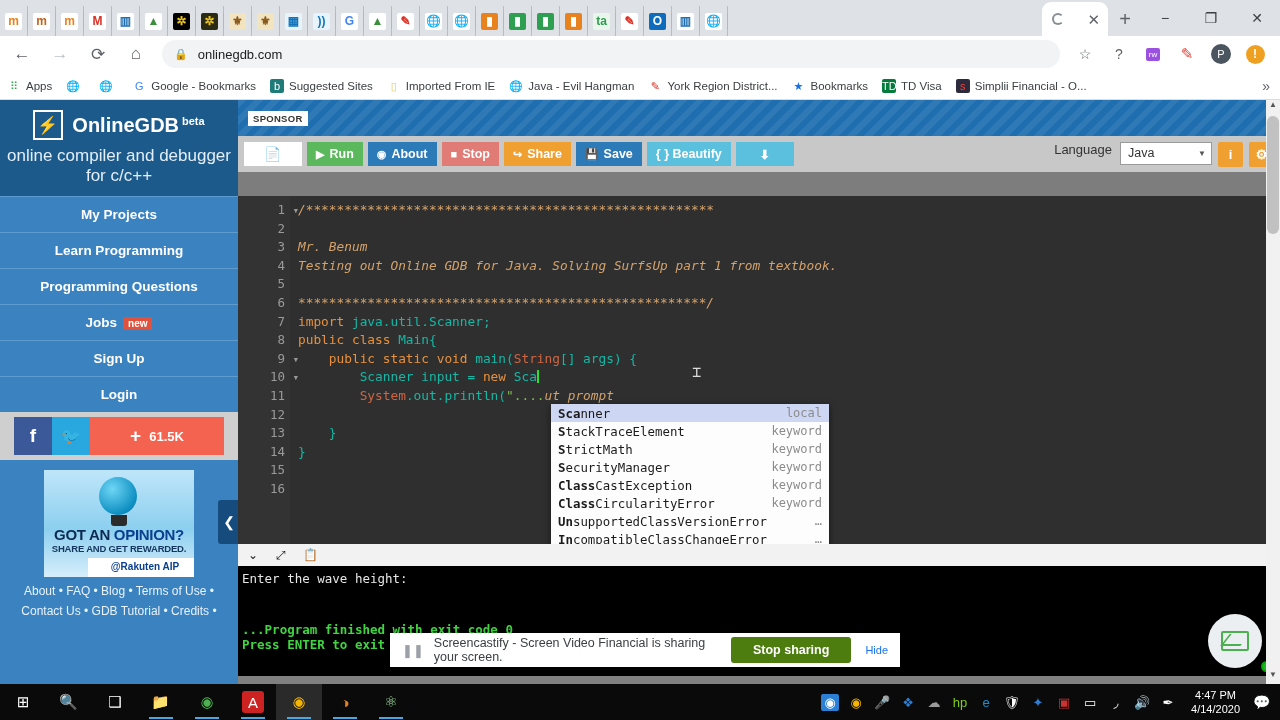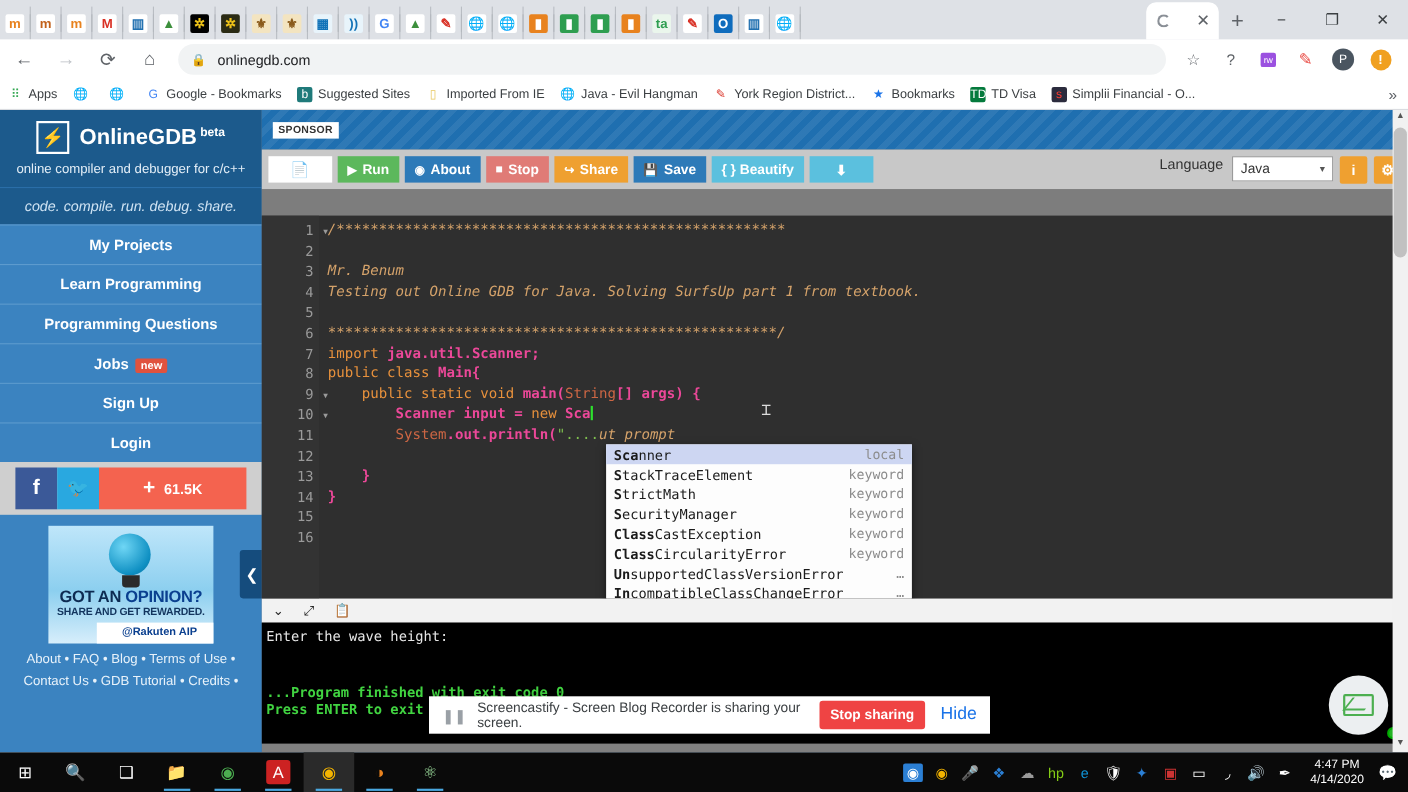--- a/index.html
+++ b/index.html
@@ -56,21 +56,21 @@
   .page { position:absolute; left:0; top:100px; width:1280px; height:584px; background:#2d6ca2; overflow:hidden; }
 
   
   .sidebar { position:absolute; left:0; top:0; width:238px; height:584px; background:#3b83c0; }
   .brandbox { background:#1c5a8c; padding:10px 0 10px; text-align:center; }
   .brandrow { display:flex; align-items:center; justify-content:center; }
   .boltbox { width:30px; height:30px; border:2px solid #fff; display:flex; align-items:center; justify-content:center; margin-right:9px; }
   .bolt { color:#fff; font-size:17px; line-height:1; }
   .brandname { color:#fff; font-size:20px; font-weight:bold; }
   .beta { color:#fff; font-size:11px; font-weight:bold; vertical-align:super; margin-left:3px; }
-  .tagline { color:#e3eef7; font-size:12px; margin-top:6px; }
+  .tagline { color:#e3eef7; font-size:17px; margin-top:6px; }
   .slogan { background:#1c5a8c; color:#cfe3f3; font-style:italic; font-size:13px; text-align:center; padding:9px 0; border-top:1px solid #2a6ea8; }
   .navitem { border-top:1px solid #5d9bce; color:#fff; font-size:13.5px; font-weight:bold; text-align:center; padding:10px 0; }
   .badge-new { background:#e0523e; color:#fff; font-size:10px; font-weight:bold; border-radius:2px; padding:1px 5px; margin-left:6px; }
   .socialbar { background:#cfcfcf; padding:5px 14px; display:flex; align-items:center; }
   .sq { width:38px; height:38px; display:flex; align-items:center; justify-content:center; color:#fff; font-size:19px; font-weight:bold; }
   .fb { background:#3b5998; }
   .tw { background:#29a8e0; }
   .gp { background:#f4634f; flex:1; font-size:13px; justify-content:center; }
   .gp .plus { font-size:19px; margin-right:8px; font-weight:bold; }
   .adwrap { padding:10px 0 0; text-align:center; }
@@ -116,21 +116,21 @@
 
   .editor { position:relative; height:348px; background:#2f2f2f; overflow:hidden; display:flex; }
   .gutter { width:52px; background:#333333; padding-top:6px; text-align:right; }
   .gline { height:18.6px; color:#9a9a9a; font-family:"DejaVu Sans Mono", monospace; font-size:12.5px; padding-right:5px; position:relative; }
   .fold { position:absolute; right:-8px; top:5px; font-size:7px; color:#9a9a9a; }
   .codearea { flex:1; padding-top:6px; position:relative; }
   .cline { height:18.6px; font-family:"DejaVu Sans Mono", monospace; font-size:12.8px; white-space:pre; color:#e0e0e0; padding-left:8px; }
   .cmt { color:#d4a26a; font-style:italic; }
   .kw { color:#e8913c; }
   .cls { color:#cc6644; }
-  .plain { color:#ec4899;font-weight:bold; }
+  .plain { color:#14b8a6; }
   .str { color:#7fbf4f; }
   .caret-bar { display:inline-block; width:2px; height:13px; background:#2ee02e; vertical-align:-2px; }
   .mousecursor { position:absolute; left:454px; top:167px; color:#dcdcdc; font-size:15px; font-family:"DejaVu Sans Mono", monospace; }
 
   
   .acbox { position:absolute; left:313px; top:208px; width:278px; background:#fdfdfd; box-shadow:0 2px 7px rgba(0,0,0,.55); z-index:40; }
   .acrow { display:flex; justify-content:space-between; align-items:center; padding:1.5px 7px; font-family:"DejaVu Sans Mono", monospace; font-size:12.4px; color:#1b1b1b; }
   .acrow.sel { background:#cdd6f2; }
   .acmeta { color:#8c8c8c; font-size:12px; }
   .acname b { font-weight:bold; }
@@ -145,22 +145,22 @@
   .con-scroll .arw { color:#9a9a9a; font-size:9px; text-align:center; }
   .mailfab { position:absolute; right:18px; bottom:8px; width:54px; height:54px; border-radius:50%; background:#eceff1; display:flex; align-items:center; justify-content:center; box-shadow:0 2px 6px rgba(0,0,0,.4); }
   .mailfab .env { width:28px; height:20px; border:2.5px solid #4caf50; border-radius:2px; position:relative; }
   .mailfab .env:after{ content:""; position:absolute; left:2px; top:1px; width:18px; height:10px; border-left:2.5px solid #4caf50; border-bottom:2.5px solid #4caf50; transform:skewX(-38deg) rotate(-0deg); }
   .greendot { position:absolute; right:8px; bottom:4px; width:11px; height:11px; border-radius:50%; background:#24b324; border:2px solid #0a0; }
 
   
   .sharebar { position:absolute; left:390px; top:633px; width:510px; height:34px; background:#fff; box-shadow:0 1px 6px rgba(0,0,0,.35); display:flex; align-items:center; padding:0 12px; }
   .pausegl { color:#9aa0a6; font-size:13px; margin-right:10px; }
   .sharetext { flex:1; font-size:12.5px; color:#3c4043; }
-  .stopbtn { background:#ef4444; color:#fff; font-size:12.5px; font-weight:bold; padding:6px 10px; border-radius:3px; margin-right:14px; }
-  .hidebtn { color:#1a73e8; font-size:16px; }
+  .stopbtn { background:#4d7c0f; color:#fff; font-size:12.5px; font-weight:bold; padding:6px 22px; border-radius:3px; margin-right:14px; }
+  .hidebtn { color:#1a73e8; font-size:11px; }
 
   
   .pagescroll { position:absolute; right:0; top:100px; width:14px; height:584px; background:#f1f1f1; }
   .pagescroll .thumb { position:absolute; left:1px; top:0; width:12px; height:118px; background:#c1c1c1; border-radius:6px; }
   .pagescroll .a-up, .pagescroll .a-dn { position:absolute; left:0; width:14px; height:14px; text-align:center; font-size:8px; color:#555; }
   .pagescroll .a-up { top:0; } .pagescroll .a-dn { bottom:0; }
 
   
   .taskbar { position:absolute; left:0; top:684px; width:1280px; height:36px; background:#0a0a0a; display:flex; align-items:center; }
   .tkitem { width:46px; height:36px; display:flex; align-items:center; justify-content:center; position:relative; }
@@ -350,21 +350,20 @@
         <div class="brandrow">
           <div class="boltbox">
             <span class="bolt">⚡</span>
           </div>
           <div>
             <span class="brandname">OnlineGDB</span><span class="beta">beta</span>
           </div>
         </div>
         <div class="tagline">online compiler and debugger for c/c++</div>
       </div>
-      <div class="slogan">code. compile. run. debug. share.</div>
       <div id="sidebar-nav">
           <div class="navitem"><span>My Projects</span></div>
           <div class="navitem"><span>Learn Programming</span></div>
           <div class="navitem"><span>Programming Questions</span></div>
           <div class="navitem"><span>Jobs</span><span class="badge-new">new</span></div>
           <div class="navitem"><span>Sign Up</span></div>
           <div class="navitem"><span>Login</span></div>
         </div>
       <div class="socialbar">
         <div class="sq fb">f</div>
@@ -543,21 +542,21 @@
   </div>
 
   <div class="pagescroll">
     <div class="a-up">▲</div>
     <div class="thumb" style="top:16px"></div>
     <div class="a-dn">▼</div>
   </div>
 
   <div class="sharebar">
     <span class="pausegl">❚❚</span>
-    <span class="sharetext">Screencastify - Screen Blog Recorder is sharing your screen.</span>
+    <span class="sharetext">Screencastify - Screen Video Financial is sharing your screen.</span>
     <span class="stopbtn">Stop sharing</span>
     <span class="hidebtn">Hide</span>
   </div>
 
   <div class="taskbar">
     <div id="taskbar-items" style="display:flex;align-items:center">
         <div class="tkitem">
           <span class="ic" style="background: transparent; color: rgb(255, 255, 255);">⊞</span>
         </div>
         <div class="tkitem">

